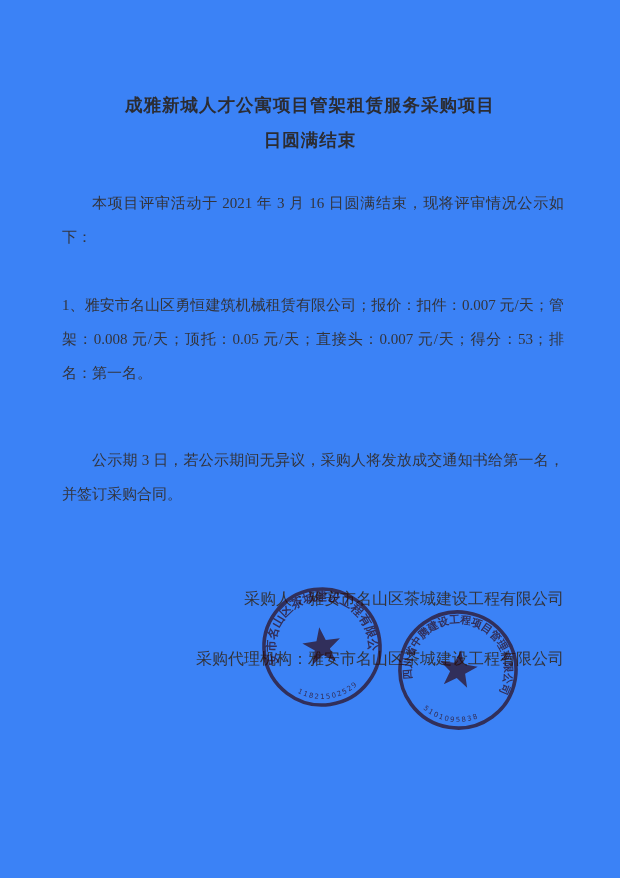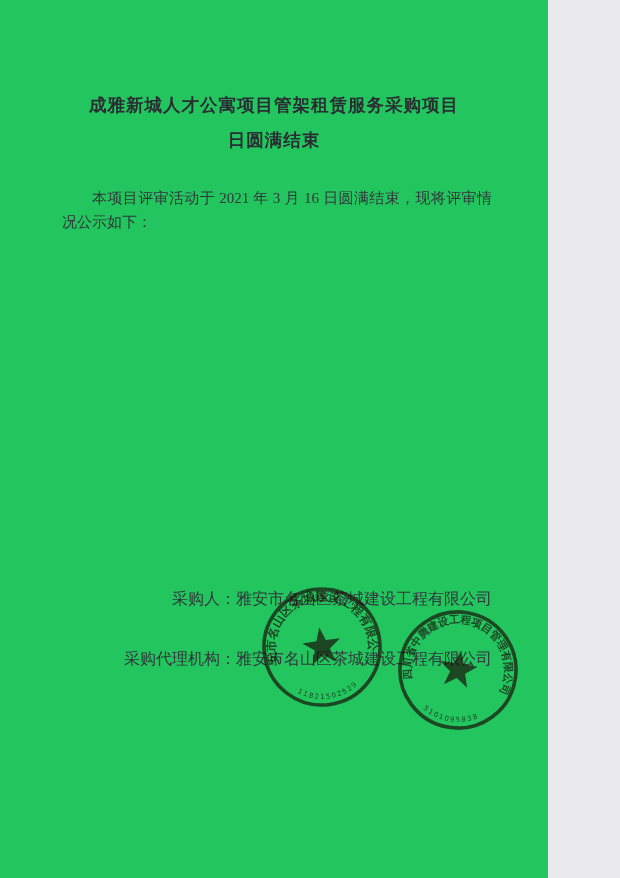--- a/index.html
+++ b/index.html
@@ -3,36 +3,36 @@
 <meta charset="utf-8">
 <style>
   html, body { margin: 0; padding: 0; }
   body {
     width: 620px; height: 878px;
     background: #e9e9ee;
     font-family: "Liberation Serif", "DejaVu Serif", serif;
   }
   .page {
     position: relative;
-    width: 548px; height: 878px;
-    background: #22c55e;
+    width: 620px; height: 878px;
+    background: #3b82f6;
     overflow: hidden;
     color: #33343c;
   }
   .title-block {
     position: absolute; top: 88px; left: 0; right: 0;
     text-align: center;
     font-size: 17.5px; font-weight: bold;
     line-height: 35px;
     color: #2b2c33;
     letter-spacing: 1px;
   }
   .body-block {
     position: absolute; top: 186px; left: 62px; right: 56px;
-    font-size: 15px; line-height: 24px;
+    font-size: 15px; line-height: 34px;
     text-align: justify;
   }
   .body-block p { margin: 0; }
   .intro { text-indent: 2em; margin-bottom: 34px !important; }
   .closing { text-indent: 2em; margin-top: 53px !important; }
   .sig-line {
     position: absolute; right: 56px;
     font-size: 16px; line-height: 22px;
     text-align: right; white-space: nowrap;
     color: #33343c;
@@ -66,20 +66,22 @@
 
 <div class="page">
 
   <div class="title-block">
     <div>成雅新城人才公寓项目管架租赁服务采购项目</div>
     <div>日圆满结束</div>
   </div>
 
   <div class="body-block">
     <p class="intro">本项目评审活动于 2021 年 3 月 16 日圆满结束，现将评审情况公示如下：</p>
+    <p>1、雅安市名山区勇恒建筑机械租赁有限公司；报价：扣件：0.007 元/天；管架：0.008 元/天；顶托：0.05 元/天；直接头：0.007 元/天；得分：53；排名：第一名。</p>
+    <p class="closing">公示期 3 日，若公示期间无异议，采购人将发放成交通知书给第一名，并签订采购合同。</p>
   </div>
 
   <div class="sig-line sig-purchaser">采购人：雅安市名山区茶城建设工程有限公司</div>
   <div class="sig-line sig-agency">采购代理机构：雅安市名山区茶城建设工程有限公司</div>
 
   <svg class="seal seal-a" width="150" height="150" viewBox="0 0 150 150" aria-hidden="true">
     <circle class="seal-ring" cx="75" cy="75" r="58"></circle>
     <path id="arcA" d="M 30.8,91.1 A 47,47 0 1 1 119.2,91.1" fill="none"></path>
     <text class="seal-ring-text">
       <textPath href="#arcA" startOffset="50%" text-anchor="middle">雅安市名山区茶城建设工程有限公司</textPath>

